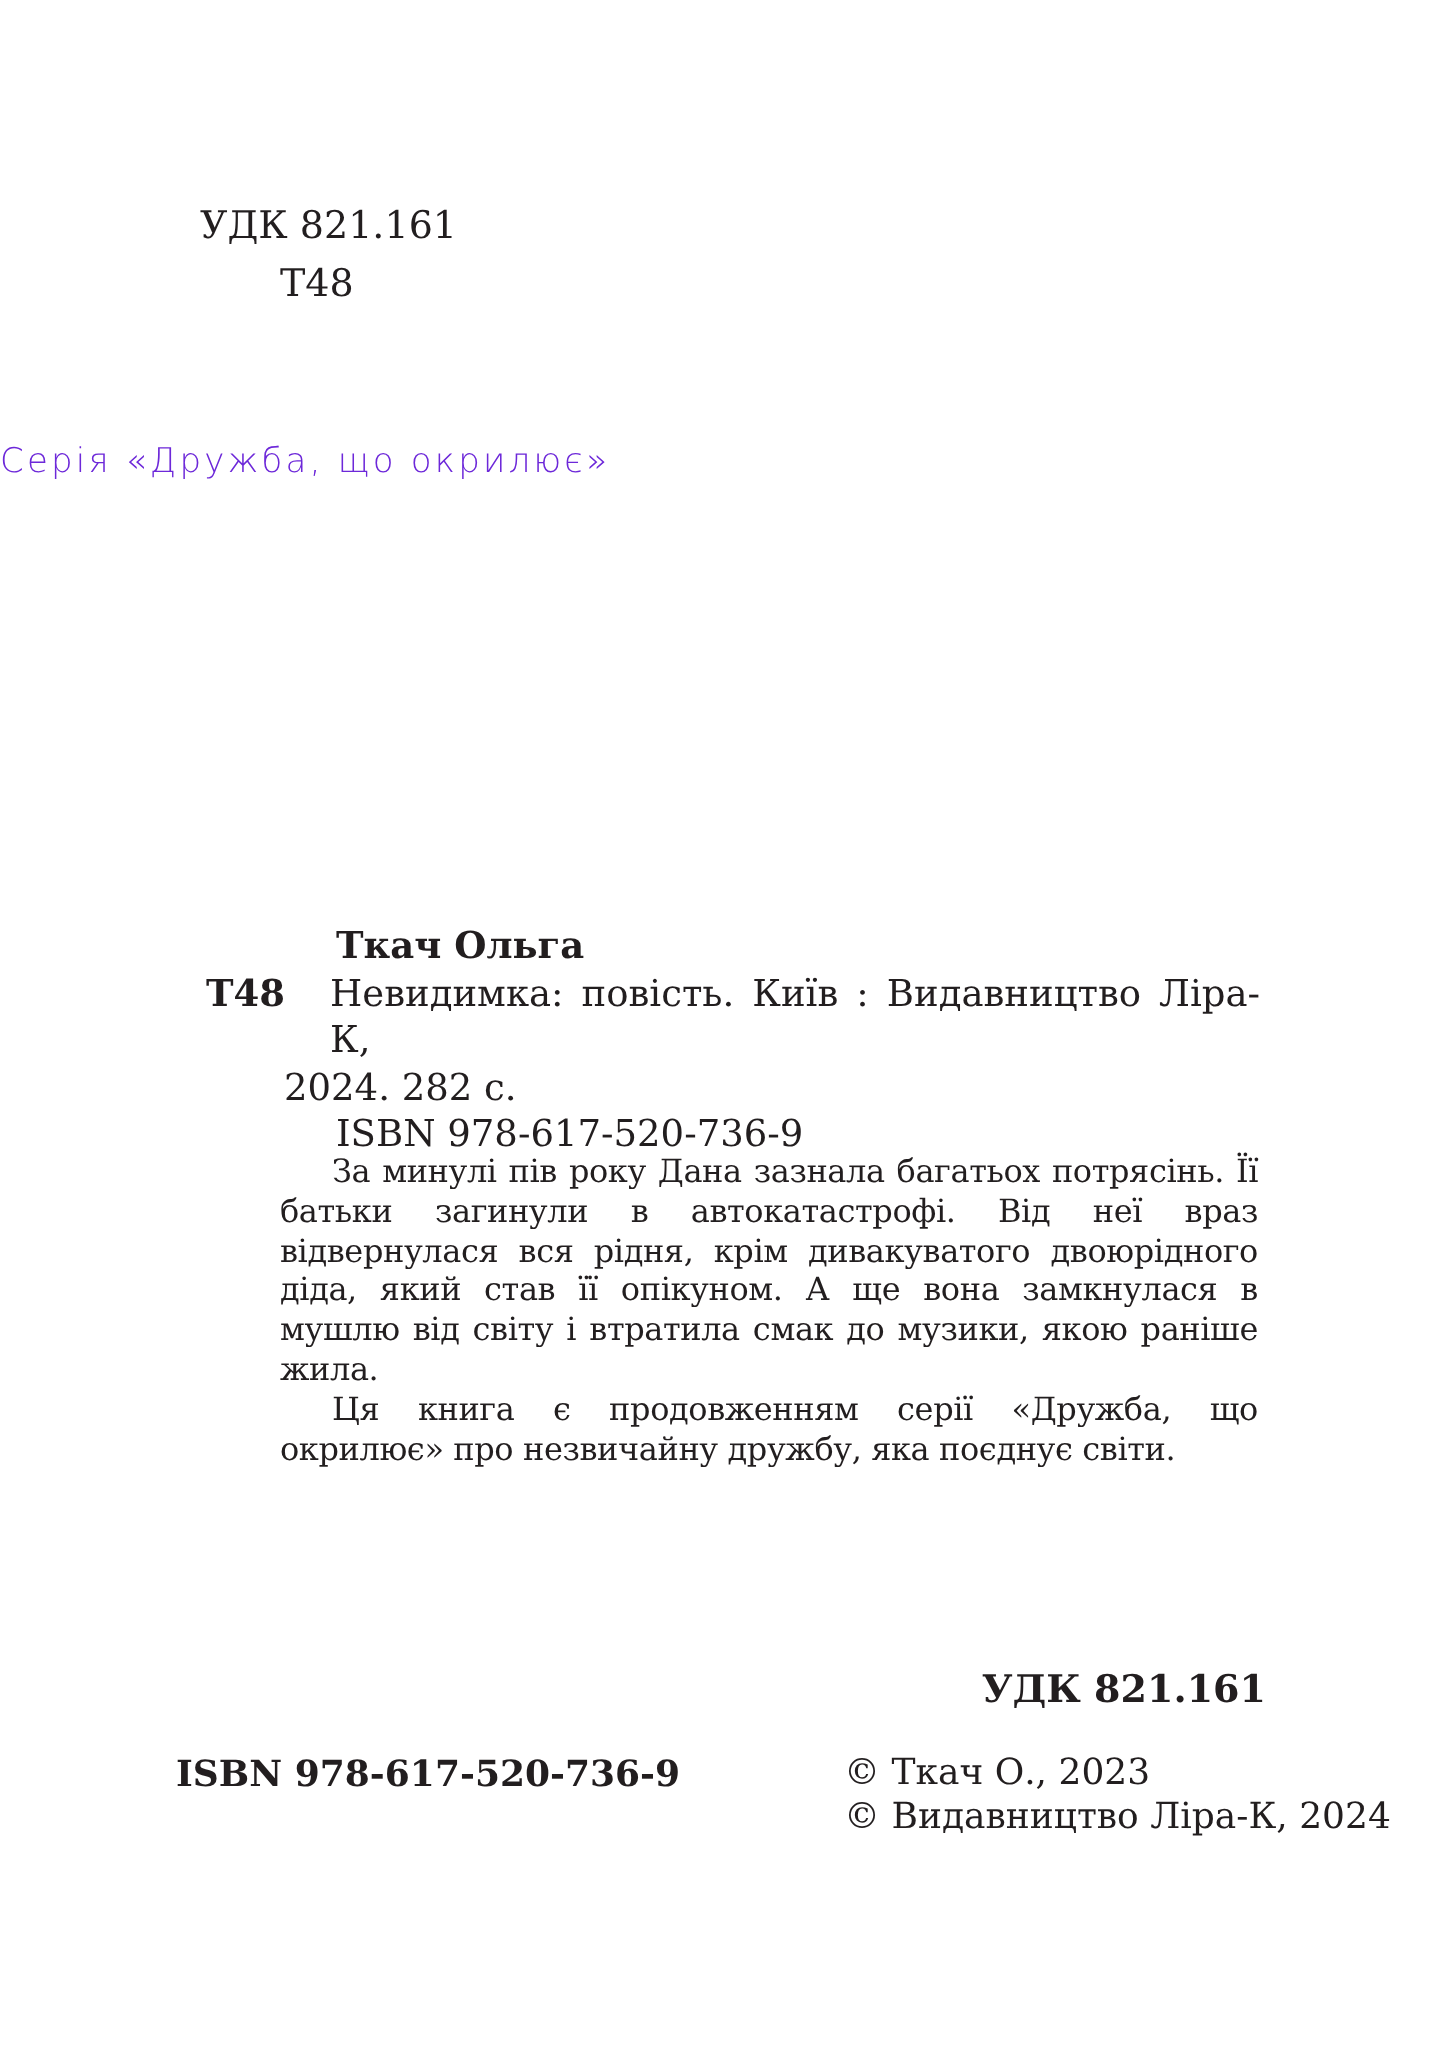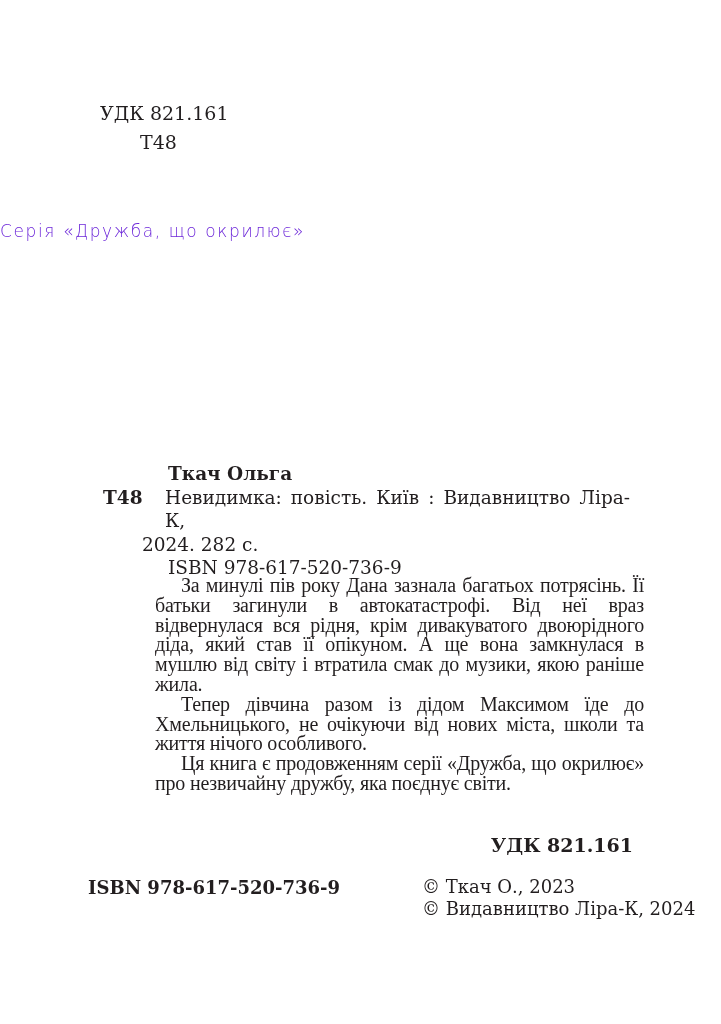--- a/index.html
+++ b/index.html
@@ -70,29 +70,28 @@
   }
   .catalog .year-line {
     margin-left: 0;
   }
   .catalog .isbn-line {
     margin-left: 26px;
   }
   
   .annotation {
     position: absolute;
-    left: 155px;
+    left: 140px;
     top: 576px;
     width: 489px;
-    font-size: 20px;
+    font-size: 16px;
     line-height: 19.8px;
     text-align: justify;
     letter-spacing: -0.2px;
     hyphens: auto;
-    font-family: Liberation Serif, serif;
     -webkit-hyphens: auto;
   }
   .annotation p {
     margin: 0;
     text-indent: 26px;
   }
   
   .udc-bottom {
     position: absolute;
     right: 88px;
@@ -133,21 +132,20 @@
     <div class="title-row">
       <span class="hang-code">Т48</span>
       <div class="title-line">Невидимка: повість. Київ : Видавництво Ліра-К,</div>
     </div>
     <div class="year-line">2024. 282 с.</div>
     <div class="isbn-line">ISBN 978-617-520-736-9</div>
   </div>
 
   <div class="annotation" lang="uk">
     <p>За минулі пів року Дана зазнала багатьох потрясінь. Її батьки загинули в автокатастрофі. Від неї враз відвернулася вся рідня, крім дивакуватого двоюрідного діда, який став її опікуном. А ще вона замкнулася в мушлю від світу і втратила смак до музики, якою раніше жила.</p>
-    <p>Тепер дівчина разом із дідом Максимом їде до Хмельницького, не очікуючи від нових міста, школи та життя нічого особливого.</p>
     <p>Ця книга є продовженням серії «Дружба, що окрилює» про незвичайну дружбу, яка поєднує світи.</p>
   </div>
 
   <div class="udc-bottom">УДК 821.161</div>
 
   <div class="footer-isbn">ISBN 978-617-520-736-9</div>
 
   <div class="copyright-block">
     <div>© Ткач О., 2023</div>
     <div>© Видавництво Ліра-К, 2024</div>

